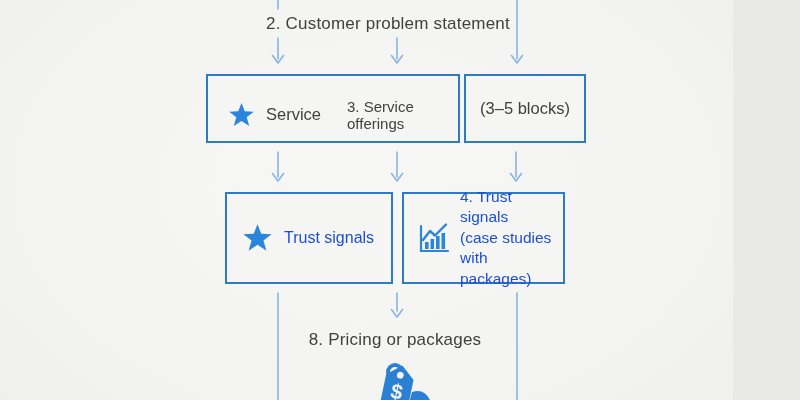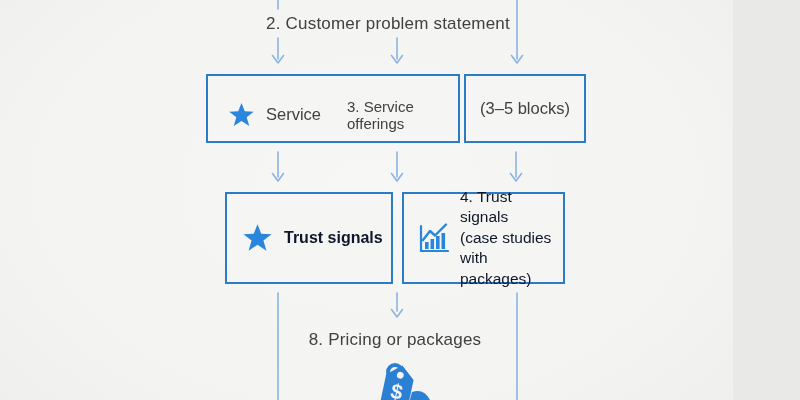--- a/index.html
+++ b/index.html
@@ -8,21 +8,21 @@
     background:radial-gradient(ellipse 620px 420px at 50% 46%, #f7f7f5 0%, #f3f3f1 55%, #ececea 100%);
     font-family:"Liberation Sans", sans-serif;color:#414141;
   }
   .abs{position:absolute;}
   .connector-layer{left:0;top:0;pointer-events:none;}
   .flow-label{font-size:17px;letter-spacing:.2px;white-space:nowrap;text-align:center;}
   .box{
     position:absolute;border:2px solid #2b7cc7;background:#f5f5f3;
     box-sizing:border-box;display:flex;align-items:center;
   }
-  .box .txt{font-size:16px;line-height:1.32;color:#0f172a;}
+  .box .txt{font-size:16px;line-height:1.32;color:#1d4ed8;}
   .service-row{display:flex;align-items:center;width:100%;padding:0 3px 0 20px;box-sizing:border-box;margin-top:12px;}
   .service-caption{font-size:16.5px;margin-left:11px;}
   .service-main{font-size:15px;margin-left:26px;}
   .note-cell{justify-content:center;}
   .note-txt{font-size:16.5px;}
   .trust-row{display:flex;align-items:center;padding-left:15px;}
   .trust-text{margin-left:11px;}
   .trust-right .txt{font-size:15.5px;}
   .icon-svg{display:block;flex:0 0 auto;}
 </style>
@@ -62,21 +62,21 @@
       </svg>
       <span class="service-caption">Service</span>
       <span class="service-main">3. Service offerings</span>
     </div>
   </div>
 
   <div class="box note-cell" style="left:464px;top:74px;width:122px;height:69px;">
     <span class="note-txt">(3–5 blocks)</span>
   </div>
 
-  <div class="box" style="left:225px;top:192px;width:168px;height:92px;font-weight:bold;">
+  <div class="box" style="left:225px;top:192px;width:168px;height:92px;">
     <div class="trust-row">
       <svg class="icon-svg" width="31" height="30" viewBox="0 0 24 23">
         <path fill="#2a86dd" d="M12,0.8 L14.9,8.2 L22.9,8.5 L16.6,13.5 L18.9,21.3 L12,16.8 L5.1,21.3 L7.4,13.5 L1.1,8.5 L9.1,8.2 Z"></path>
       </svg>
       <div class="trust-text txt">
         <div>Trust signals</div>
       </div>
     </div>
   </div>
 

